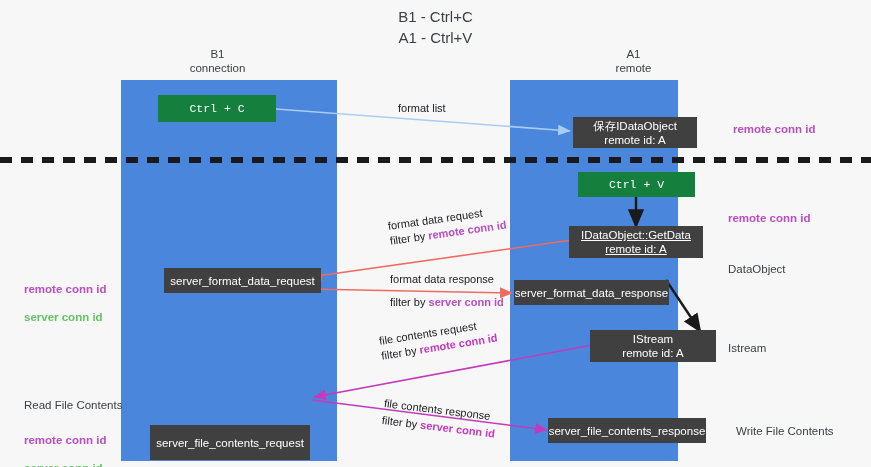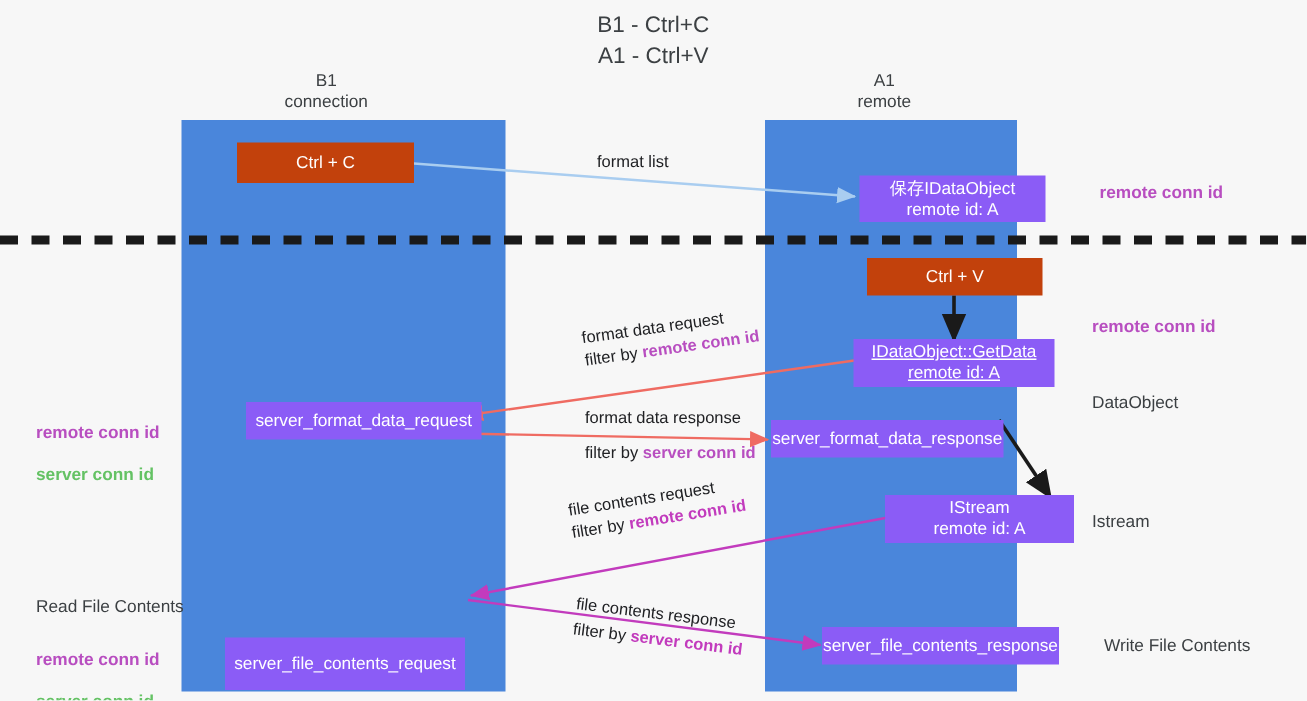--- a/index.html
+++ b/index.html
@@ -59,22 +59,22 @@
     display: flex;
     flex-direction: column;
     align-items: center;
     justify-content: center;
     text-align: center;
     color: #ffffff;
     font-size: 11.5px;
     line-height: 14px;
     white-space: pre-line;
   }
-  .node.green { background: #c2410c; }
-  .node.orange { background: #8b5cf6; text-align: center; }
+  .node.green { background: #15803d; font-family: Liberation Mono, monospace; }
+  .node.orange { background: #404040; text-align: center; }
 
   
   .side-note {
     position: absolute;
     font-size: 11.5px;
     line-height: 14px;
     white-space: pre-line;
   }
   .side-note.purple { color: #b84ec0; font-weight: bold; }
   .side-note.dark   { color: #3c4043; }
@@ -98,21 +98,21 @@
 </head>
 <body>
 
 <div id="stage">
 
   <div class="title">B1 - Ctrl+C
 A1 - Ctrl+V</div>
 
   <div class="col-head" style="left:155px; top:48px; width:125px;">B1
 connection</div>
-  <div class="col-head" style="left:527px; top:48px; width:125px;text-align:center;">A1
+  <div class="col-head" style="left:571px; top:48px; width:125px;text-align:center;">A1
 remote</div>
 
   <div class="lane" style="left:121px; top:80px; width:216px; height:381px;"></div>
   <div class="lane" style="left:510px; top:80px; width:168px; height:381px;"></div>
 
   <svg id="svg-layer" viewBox="0 0 871 467">
     <defs>
       <marker id="ah-blue" markerWidth="9" markerHeight="9" refX="7.5" refY="4" orient="auto">
         <path d="M0,0.6 L8,4 L0,7.4 Z" fill="#a9cdf0"></path>
       </marker>

